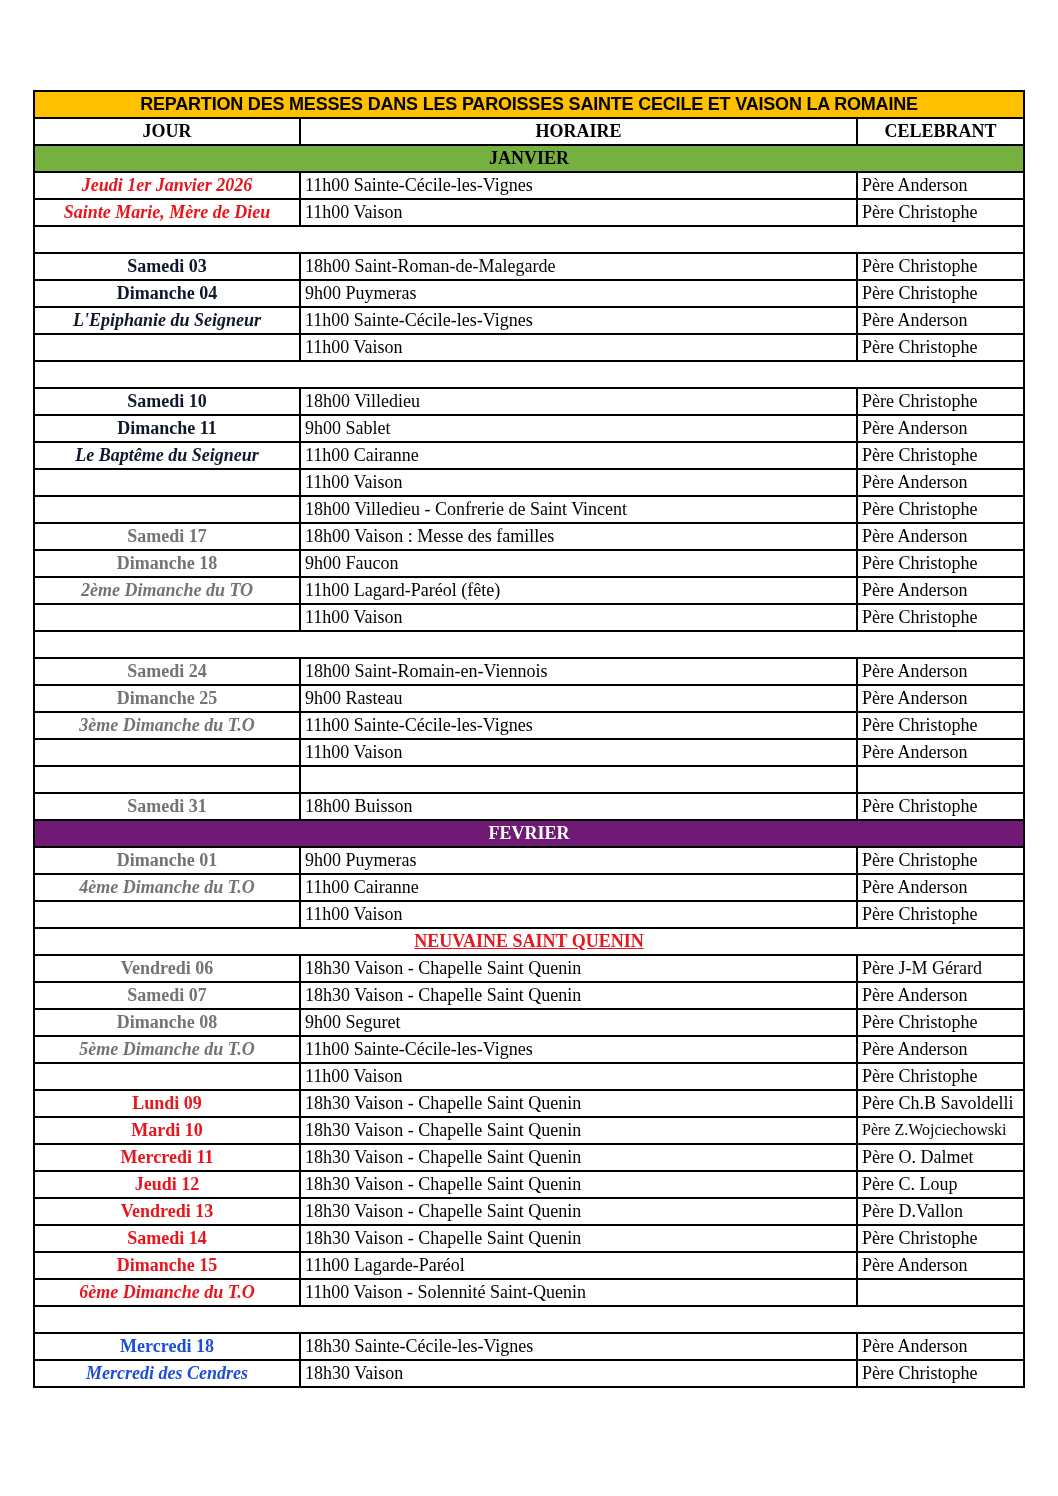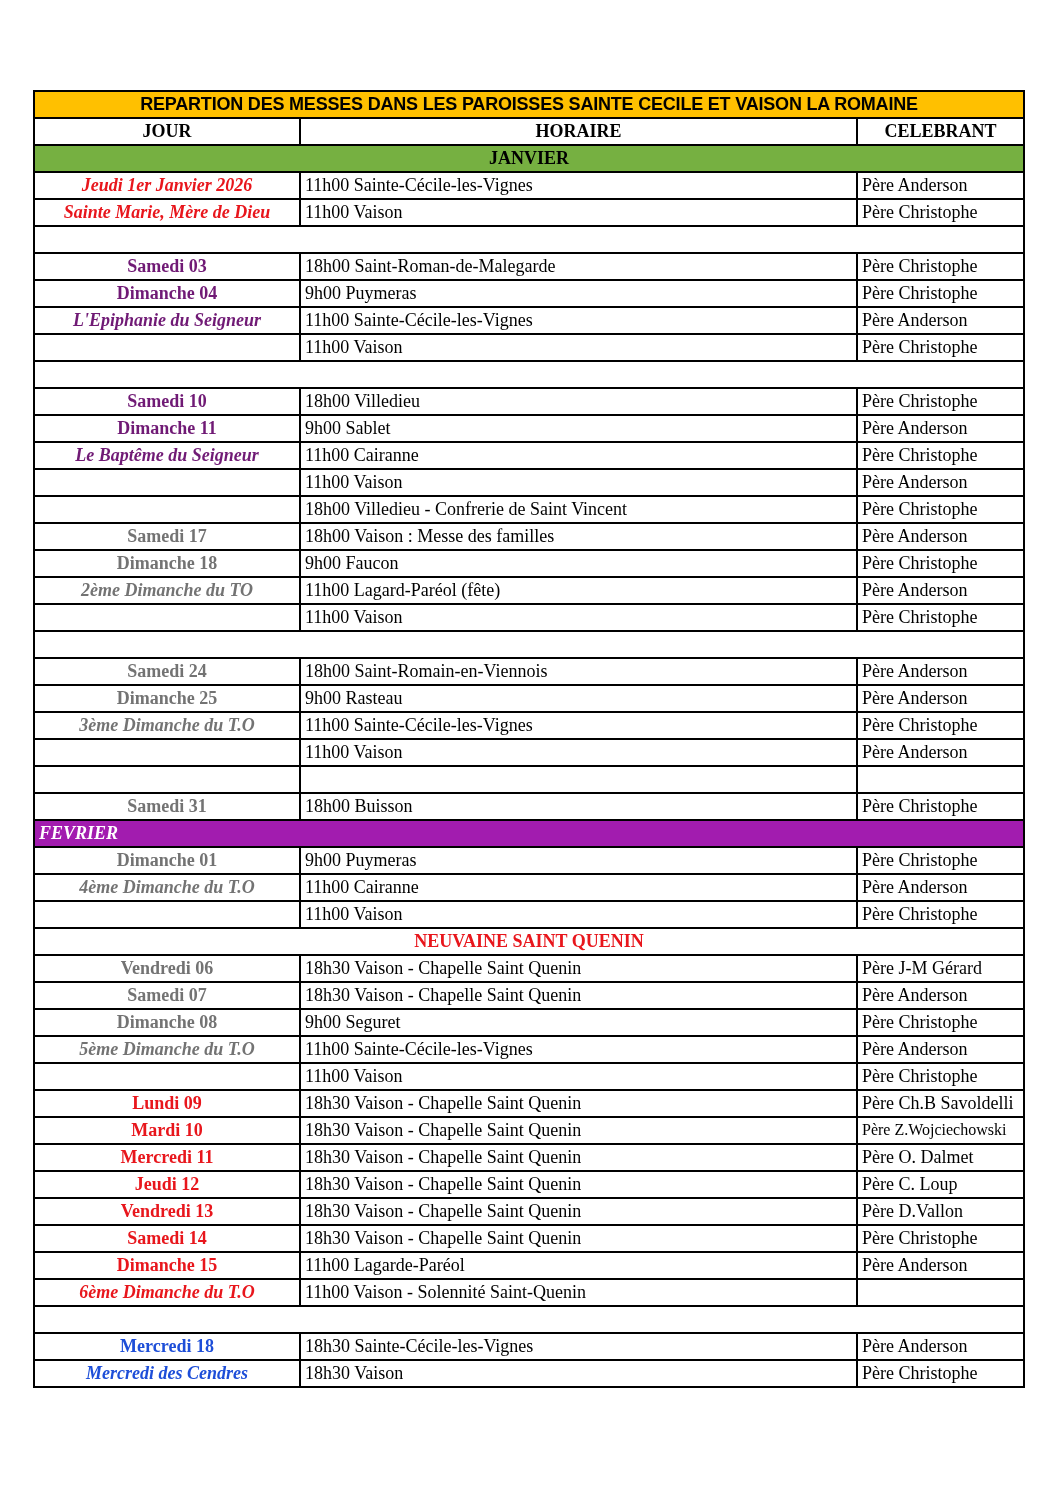--- a/index.html
+++ b/index.html
@@ -68,58 +68,58 @@
   
   .month-janvier {
     background: #76B041;
     text-align: center;
     font-weight: bold;
     font-size: 20px;
     color: #000000;
     height: 27px;
   }
   .month-fevrier {
-    background: #a21caf;
-    text-align: left;
+    background: #701a75;
+    text-align: center;
     font-weight: bold;
     font-size: 20px;
     color: #ffffff;
     height: 27px;
-    font-style: italic;
   }
 
   
   .banner-to {
     text-align: center;
     font-weight: bold;
     font-style: italic;
     font-size: 19px;
     color: #6FA84C;
     height: 26px;
   }
   .banner-neuvaine {
     text-align: center;
     font-weight: bold;
     font-size: 20px;
     color: #E8161C;
     height: 38px;
+    text-decoration: underline;
   }
 
   
   .spacer td { height: 23px; }
   .spacer-merged td { height: 23px; }
 
   
   .jour {
     text-align: center;
     font-weight: bold;
     font-size: 18px;
   }
   .jour.red     { color: #E8161C; }
-  .jour.blue    { color: #701a75; }
+  .jour.blue    { color: #0f172a; }
   .jour.green   { color: #737373; border-radius: 12px; }
   .jour.purple  { color: #1d4ed8; }
   .jour.ital    { font-style: italic; }
 
   
   .horaire {
     text-align: left;
     font-size: 18px;
     color: #000;
   }

